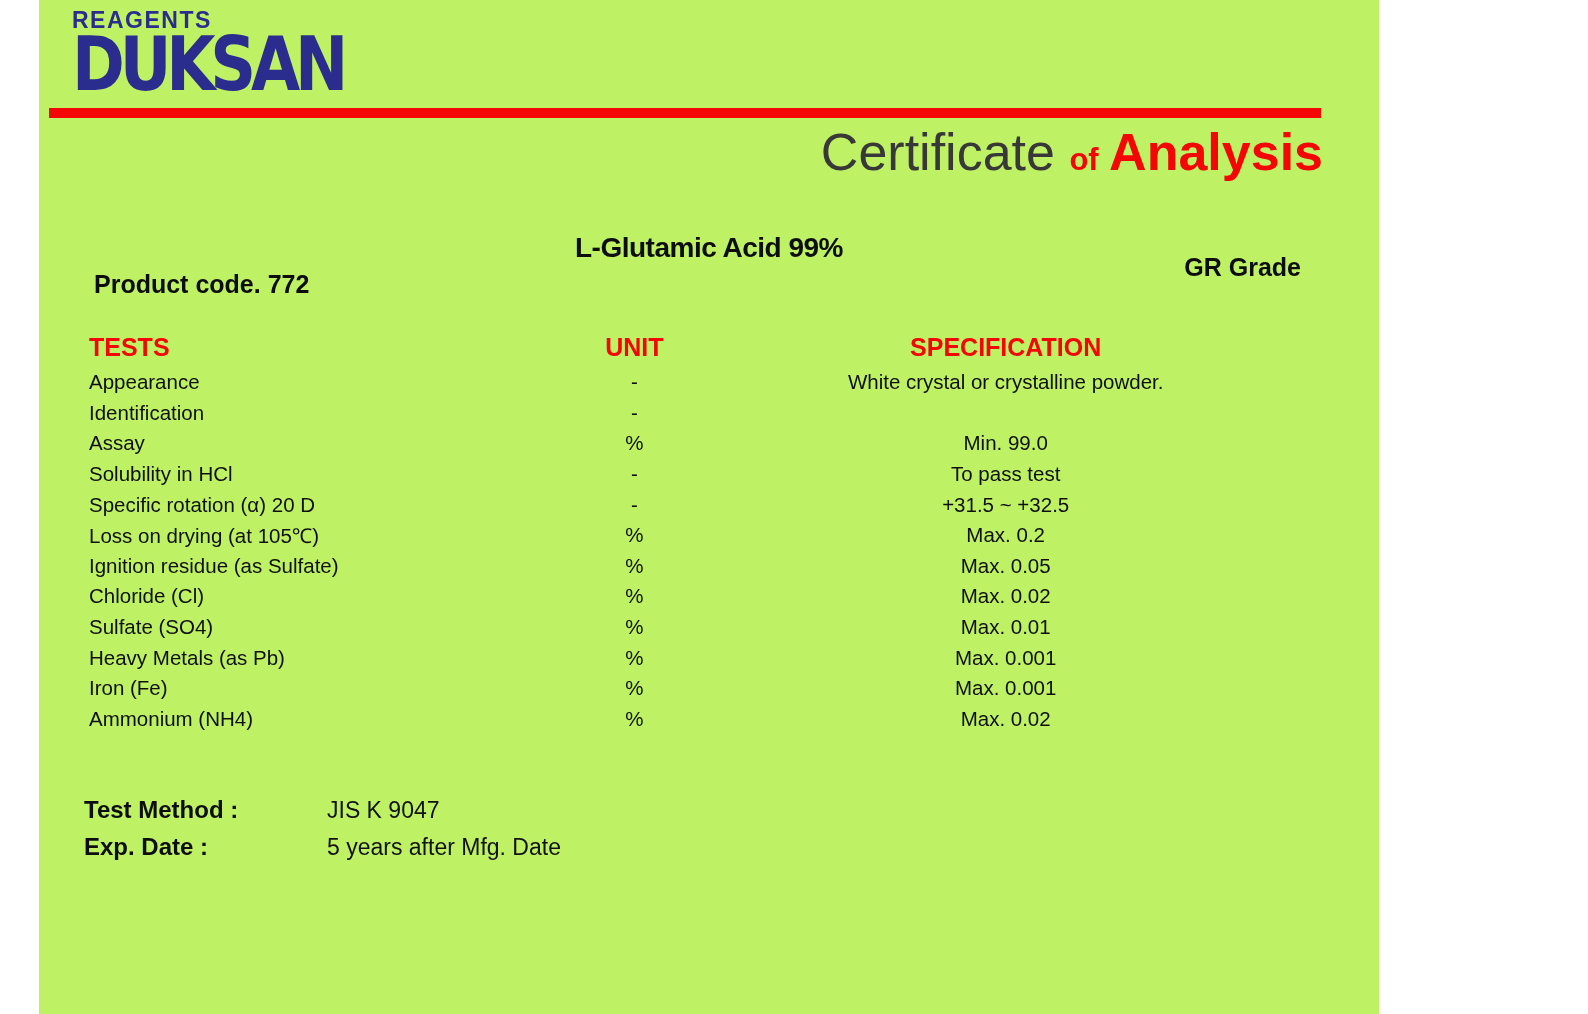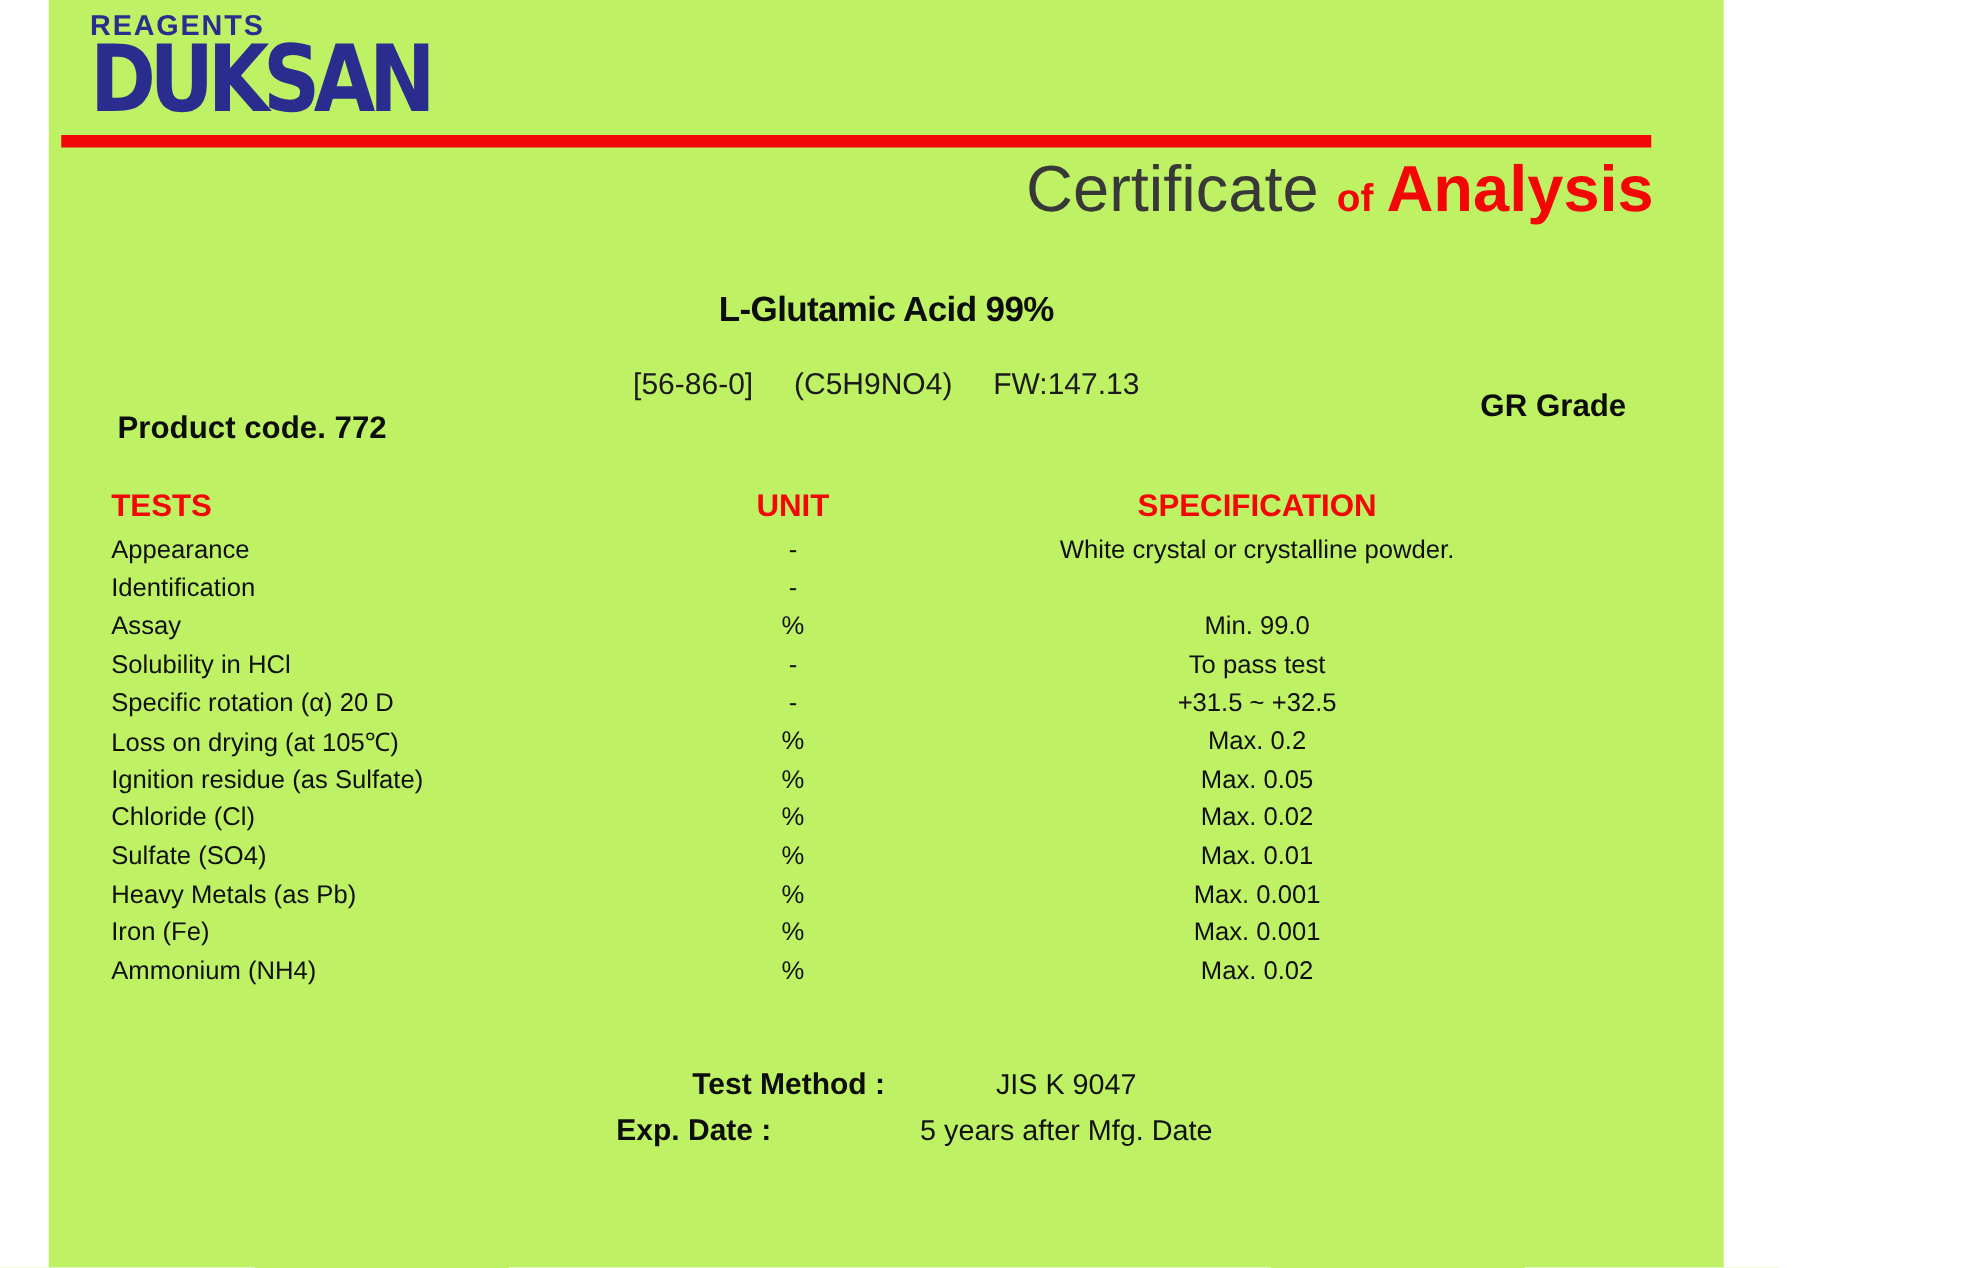--- a/index.html
+++ b/index.html
@@ -85,21 +85,21 @@
   .c-tests { text-align: left; padding-left: 2px; }
   .c-unit  { text-align: center; }
   .c-spec  { text-align: center; }
   .t-body .t-row { height: 30.6px; }
   .t-body .c-tests { font-size: 20.5px; color: #0f0f0f; }
   .t-body .c-unit  { font-size: 20.5px; color: #0f0f0f; }
   .t-body .c-spec  { font-size: 20.5px; color: #0f0f0f; }
 
   
   .doc-footer { margin: 62px 0 0 45px; }
-  .f-row { display: flex; align-items: baseline; height: 37px; justify-content: center; }
+  .f-row { display: flex; align-items: baseline; height: 37px; }
   .f-label { width: 243px; font-size: 24px; font-weight: 700; color: #0d0d0d; }
   .f-value { font-size: 23px; color: #111111; }
 </style>
 </head>
 <body>
 
 <div class="page">
 
   <div class="logo-block">
     <div class="logo-reagents">REAGENTS</div>
@@ -109,25 +109,20 @@
   <div class="red-rule"></div>
 
   <div class="cert-title">
     <span class="cert-word">Certificate</span>
     <span class="cert-of">of</span>
     <span class="cert-analysis">Analysis</span>
   </div>
 
   <div class="product-title">L-Glutamic Acid 99%</div>
 
-  <div class="product-subtitle">
-    <span>[56-86-0]</span>
-    <span>(C5H9NO4)</span>
-    <span>FW:147.13</span>
-  </div>
 
   <div class="meta-row">
     <div class="product-code">Product code. 772</div>
     <div class="grade">GR Grade</div>
   </div>
 
   <div class="coa-table">
     <div class="t-row t-head">
       <div class="c-tests">TESTS</div>
       <div class="c-unit">UNIT</div>

